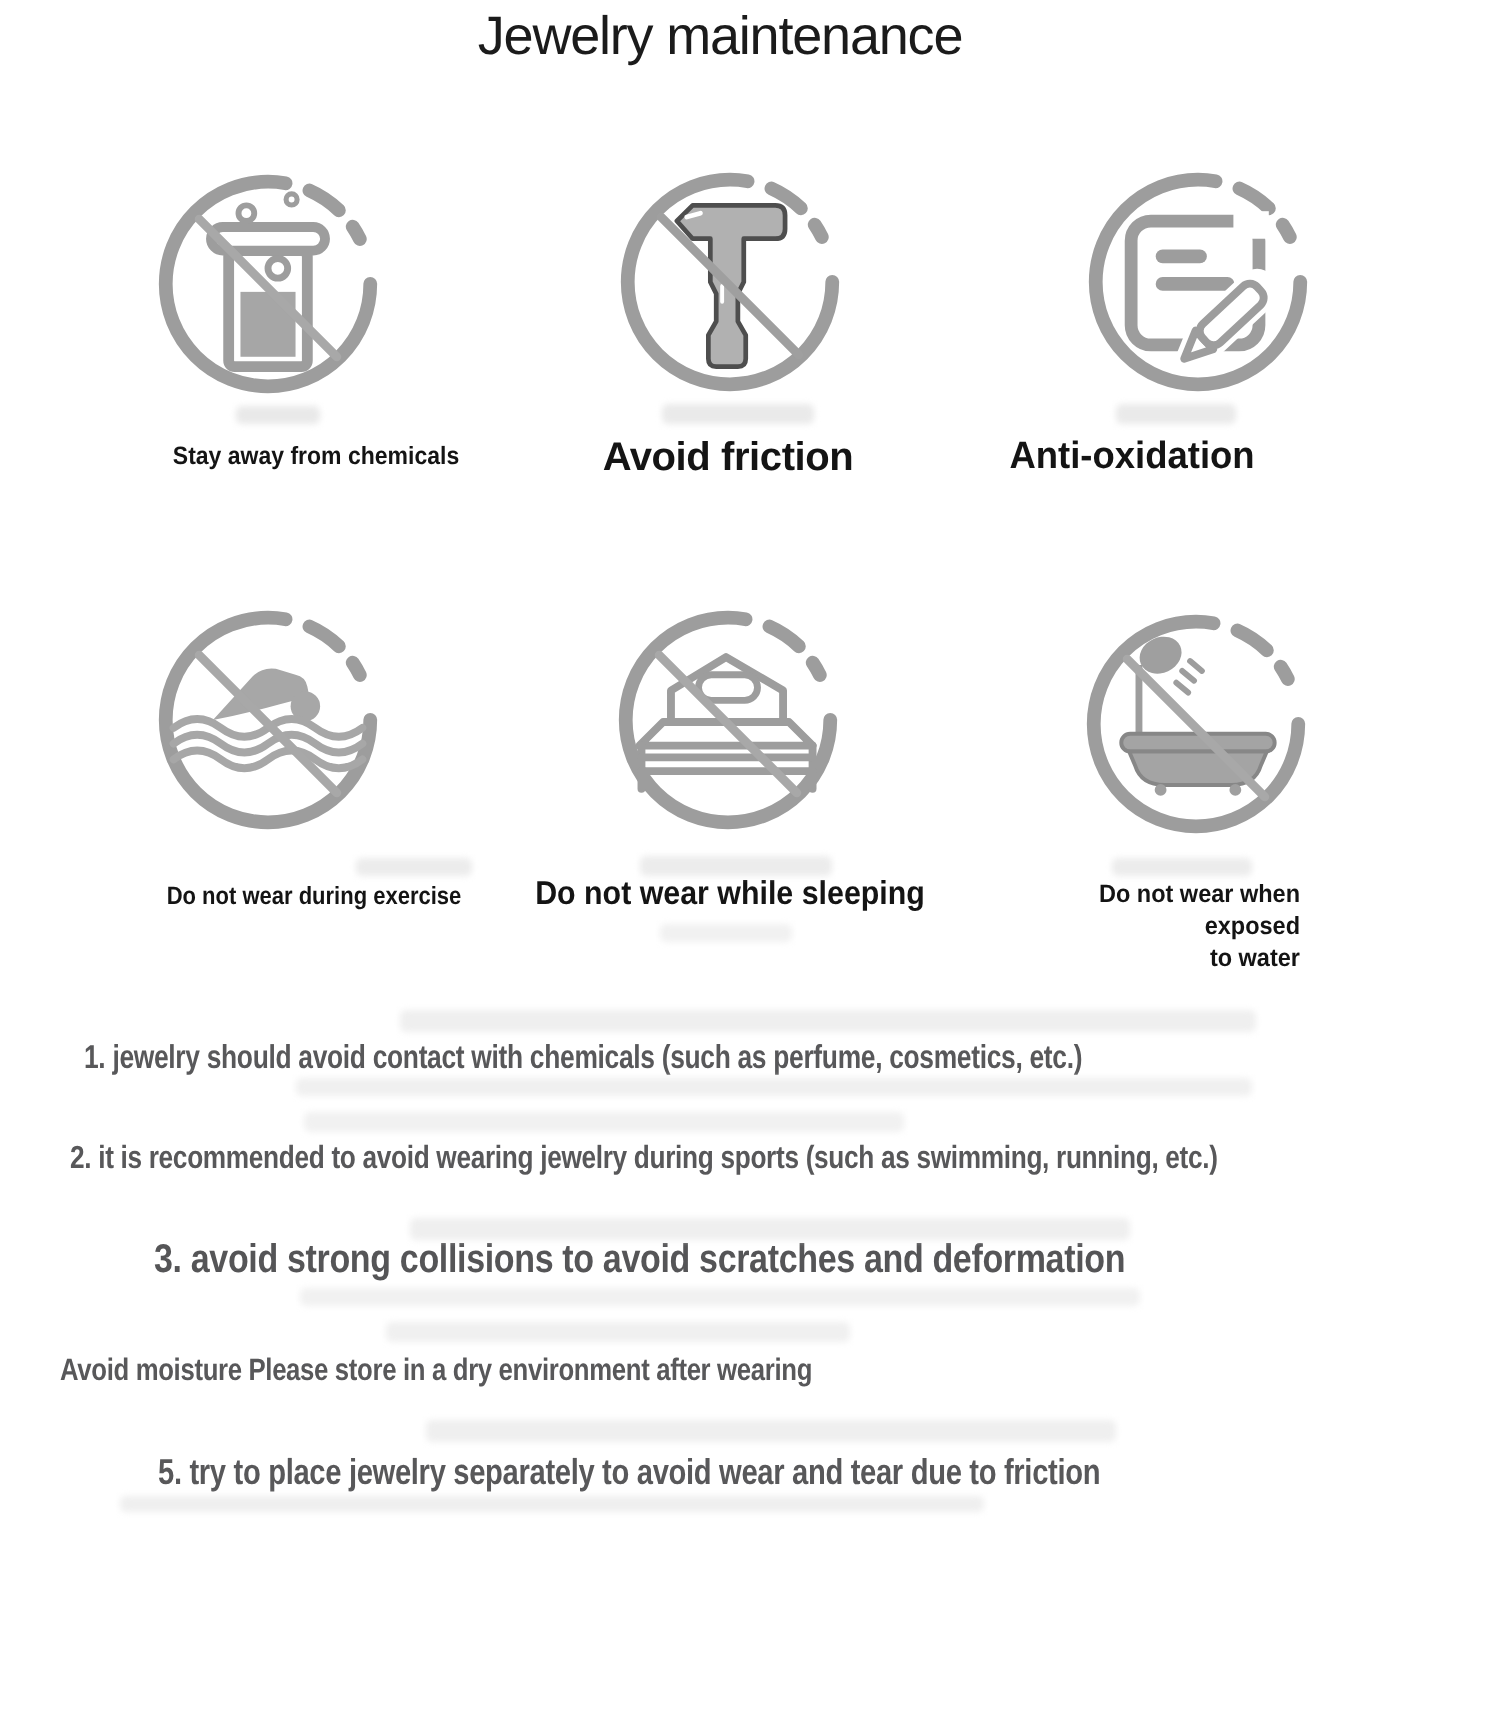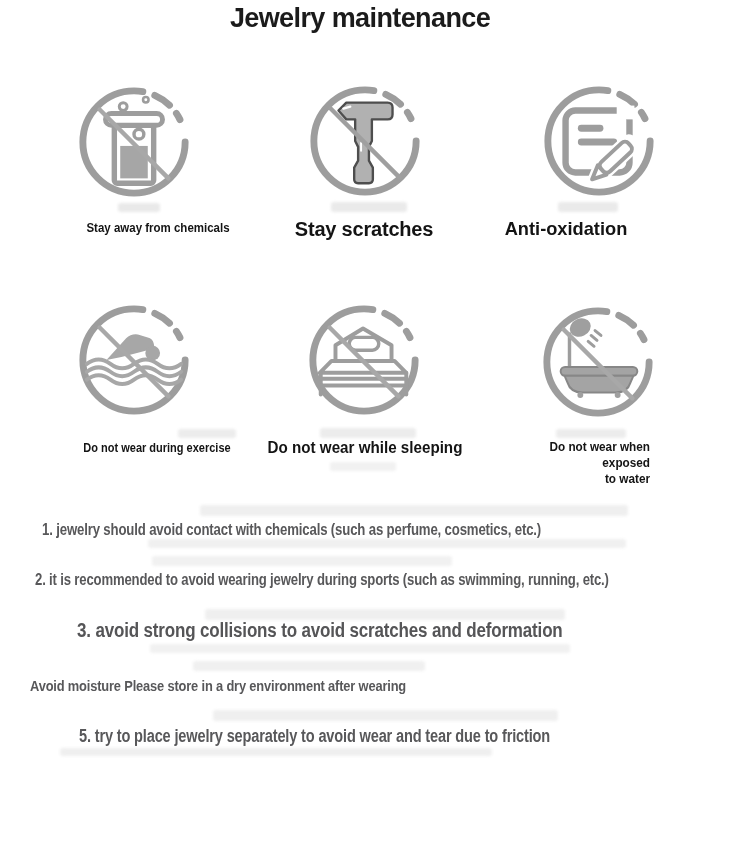--- a/index.html
+++ b/index.html
@@ -2,21 +2,21 @@
 <html><head>
 <meta charset="utf-8">
 <style>
   html,body{margin:0;padding:0;background:#ffffff;}
   .page{
     position:relative;width:750px;height:866px;background:#ffffff;overflow:hidden;
     font-family:"Liberation Sans","DejaVu Sans",sans-serif;
   }
   .title{
     position:absolute;top:0;left:360px;transform:translateX(-50%);
-    margin:0;line-height:37px;font-size:27px;font-weight:700;letter-spacing:-0.6px;
+    margin:0;line-height:37px;font-size:27px;font-weight:400;letter-spacing:-0.6px;
     color:#1b1b1b;white-space:nowrap;
   }
   .icon{position:absolute;width:118px;height:118px;}
   .i0{left:75px;top:83px;}  .i1{left:306px;top:82px;} .i2{left:540px;top:82px;}
   .i3{left:75px;top:301px;} .i4{left:305px;top:301px;} .i5{left:539px;top:303px;}
   .label{
     position:absolute;font-weight:700;color:#141414;white-space:nowrap;
     transform-origin:center;line-height:1.2;
   }
   .l0{left:158px;top:221px;font-size:12.5px;transform:translateX(-50%) scaleX(.92);}
@@ -126,21 +126,21 @@
       </g>
       <rect x="22" y="65" width="78" height="9" rx="4.5" fill="#a4a4a4" stroke="#878787" stroke-width="2"></rect>
       <path d="M26 74 H96 L93 81 Q90 91 78 91 H44 Q32 91 29 81 Z" fill="#a4a4a4" stroke="#878787" stroke-width="2"></path>
       <circle cx="42" cy="93.5" r="3" fill="#9f9f9f"></circle>
       <circle cx="80" cy="93.5" r="3" fill="#9f9f9f"></circle>
     </g>
     <line x1="25" y1="27" x2="95" y2="97" stroke="#a8a8a8" stroke-width="4.5" stroke-linecap="round"></line>
   </svg>
 
   <div class="label l0">Stay away from chemicals</div>
-  <div class="label l1">Stay scratches</div>
+  <div class="label l1">Avoid friction</div>
   <div class="label l2">Anti-oxidation</div>
   <div class="label l3">Do not wear during exercise</div>
   <div class="label l4">Do not wear while sleeping</div>
   <div class="label l5">
     <span>Do not wear when exposed</span><br>
     <span>to water</span>
   </div>
 
   <div class="tip t0">1. jewelry should avoid contact with chemicals (such as perfume, cosmetics, etc.)</div>
   <div class="tip t1">2. it is recommended to avoid wearing jewelry during sports (such as swimming, running, etc.)</div>

